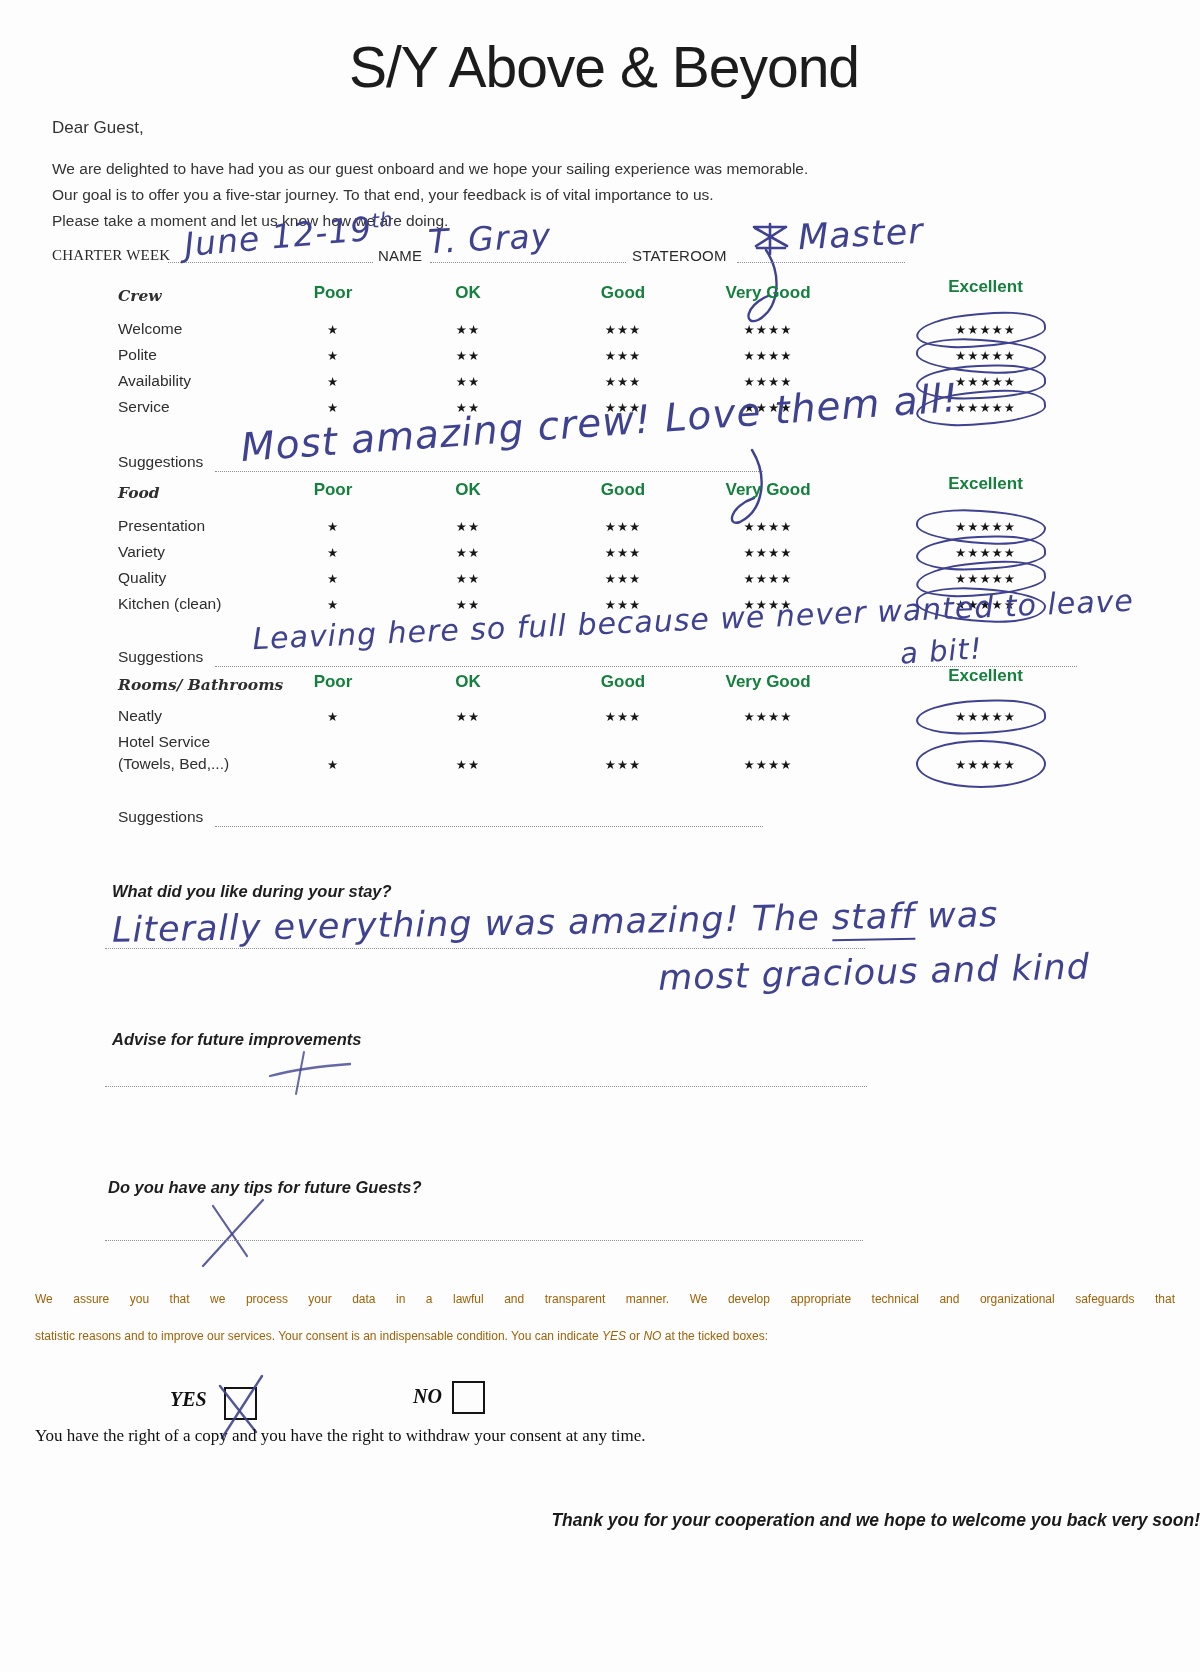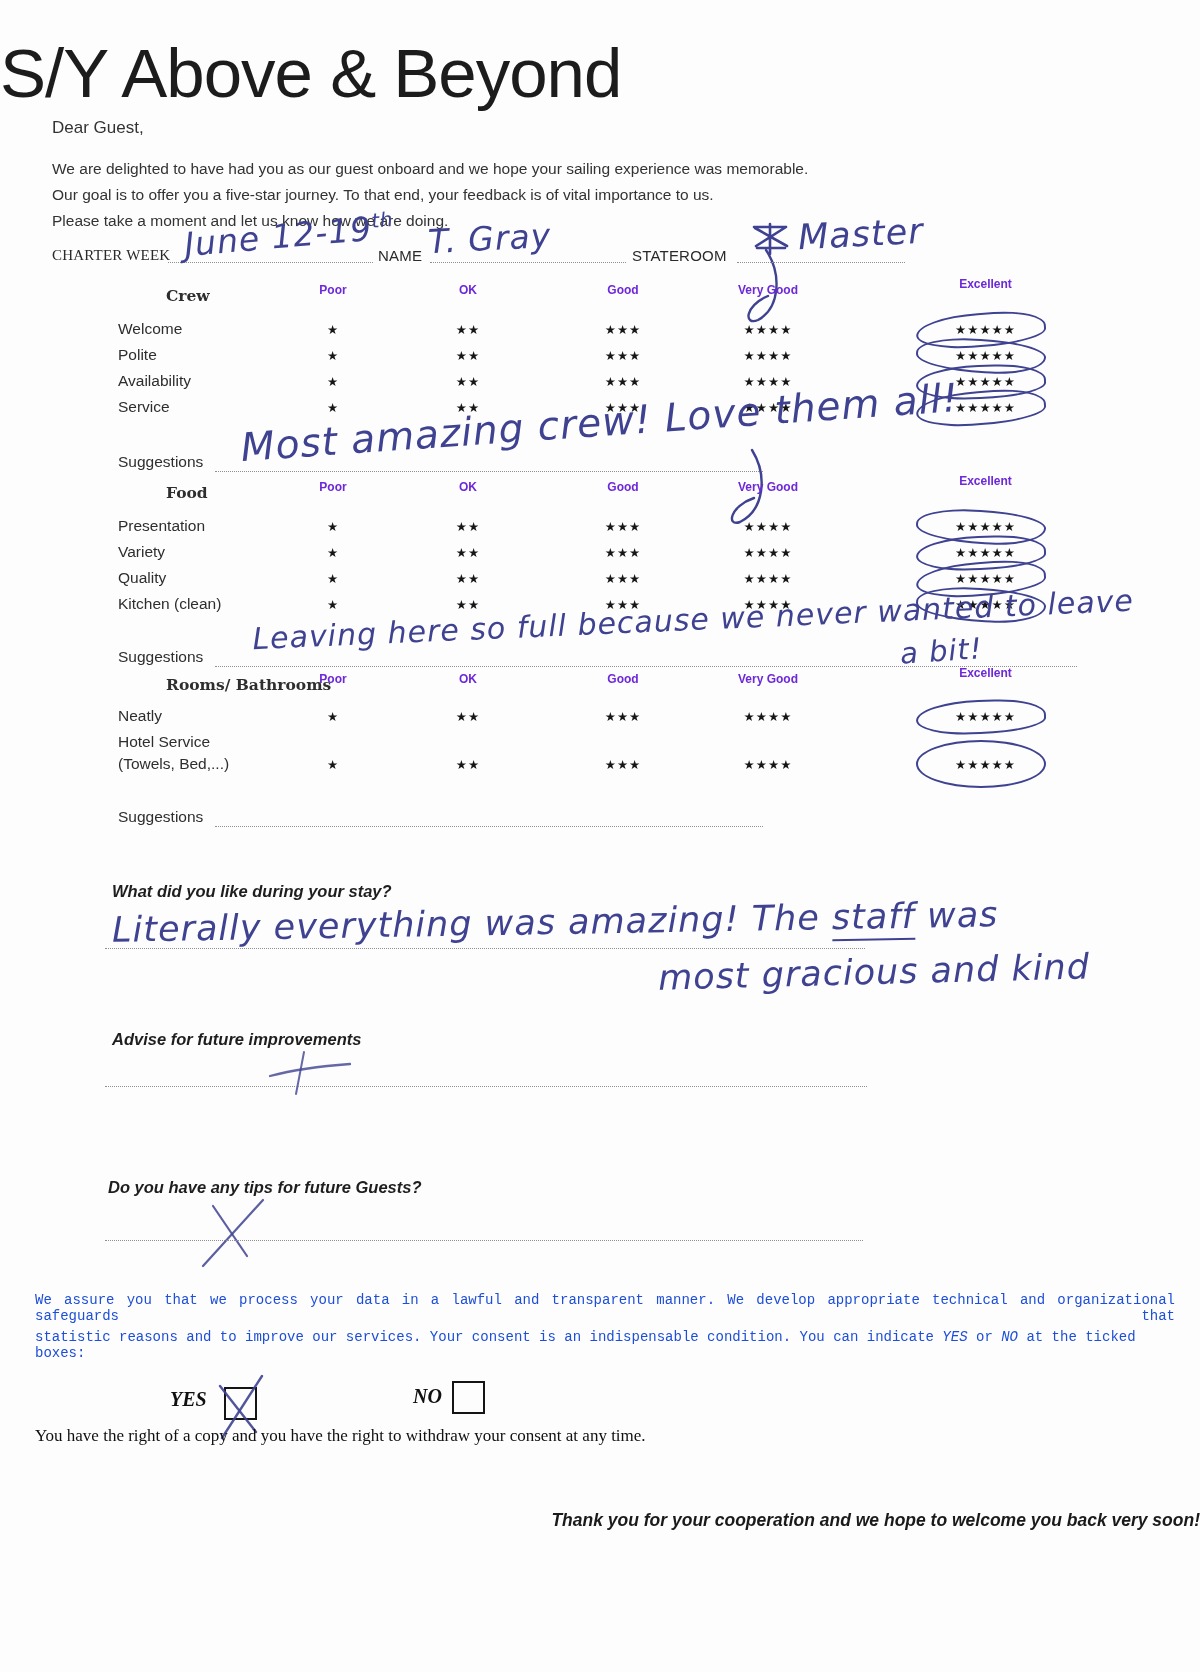--- a/index.html
+++ b/index.html
@@ -3,39 +3,39 @@
 <meta charset="utf-8">
 <style>
   html,body{margin:0;padding:0;}
   body{
     width:1200px;height:1672px;position:relative;background:#fdfdfd;
     font-family:"Liberation Sans",sans-serif;color:#2b2b2b;overflow:hidden;
   }
   .abs{position:absolute;}
   
   .title{
-    left:0;right:0;top:34px;
-    font-size:69px;font-weight:400;letter-spacing:-1px;color:#1c1c1c;
+    left:8px;right:0;top:34px;text-align:center;
+    font-size:57px;font-weight:400;letter-spacing:-1px;color:#1c1c1c;
   }
   .salutation{left:52px;top:118px;font-size:17px;color:#333;}
   .intro{left:52px;top:156px;font-size:15.5px;line-height:26px;color:#333;}
   
   .fieldlabel{font-size:15px;color:#2a2a2a;letter-spacing:.2px;}
   .dotted{height:0;border-bottom:1.7px dotted #8f8f8f;}
   
   .hw{
     font-family:"DejaVu Sans",sans-serif;font-style:italic;
     color:#3e4291;white-space:nowrap;letter-spacing:1px;
   }
   .hw sup{font-size:60%;}
   
   .section{left:118px;width:970px;}
-  .sectitle{font-family:"DejaVu Serif",serif;font-weight:bold;
-    font-size:18px;color:#1d1d1d;margin-left:48px;}
-  .hdr{font-weight:bold;font-size:12px;color:#6d28d9;}
+  .sectitle{font-family:"DejaVu Serif",serif;font-style:italic;font-weight:bold;
+    font-size:18px;color:#1d1d1d;}
+  .hdr{font-weight:bold;font-size:17px;color:#15803d;}
   .row{position:relative;height:26px;}
   .rowlabel{position:absolute;left:0;top:3px;font-size:15.5px;color:#2e2e2e;}
   .c{position:absolute;text-align:center;top:0;}
   .col-poor{left:180px;width:70px;}
   .col-ok{left:310px;width:80px;}
   .col-good{left:460px;width:90px;}
   .col-vg{left:600px;width:100px;}
   .col-exc{left:805px;width:125px;}
   .stars{font-family:"DejaVu Sans",sans-serif;font-size:12.5px;color:#161616;
     letter-spacing:1px;top:5px;}
@@ -46,22 +46,22 @@
   .circ.r1{transform:rotate(-4deg);}
   .circ.r2{transform:rotate(3deg);border-radius:48% 55% 45% 58%/52% 48% 60% 50%;}
   .circ.r3{transform:rotate(-2deg);}
   .circ.big{height:44px;top:-12px;border-radius:50%;}
   .sugg{position:relative;height:26px;}
   .sugglabel{position:absolute;left:0;top:2px;font-size:15.5px;color:#2e2e2e;}
   
   .question{font-size:16.5px;font-weight:bold;font-style:italic;color:#1e1e1e;}
   .underl{border-bottom:2.5px solid #3e4291;padding-bottom:2px;}
   
-  .consent{left:35px;top:1292px;width:1140px;font-family:Liberation Mono, monospace;
-    font-size:14px;color:#1d4ed8;}
+  .consent{left:35px;top:1292px;width:1140px;font-family:Liberation Sans, sans-serif;
+    font-size:12px;color:#a16207;}
   .consent .cline{height:37px;text-align:justify;text-align-last:justify;}
   .consent .cline.last{text-align:left;text-align-last:left;}
   .consent i{font-style:italic;}
   .yn{font-family:"Liberation Serif",serif;font-style:italic;font-weight:bold;
     font-size:20px;color:#101010;}
   .ckbox{width:29px;height:29px;border:2px solid #141414;background:transparent;}
   .rights{left:35px;top:1426px;font-family:Liberation Serif, serif;font-size:17px;color:#101010;}
   .footer{left:0;right:0;top:1510px;text-align:right;font-size:17.5px;
     font-weight:bold;font-style:italic;color:#1a1a1a;}
   svg{overflow:visible;}

